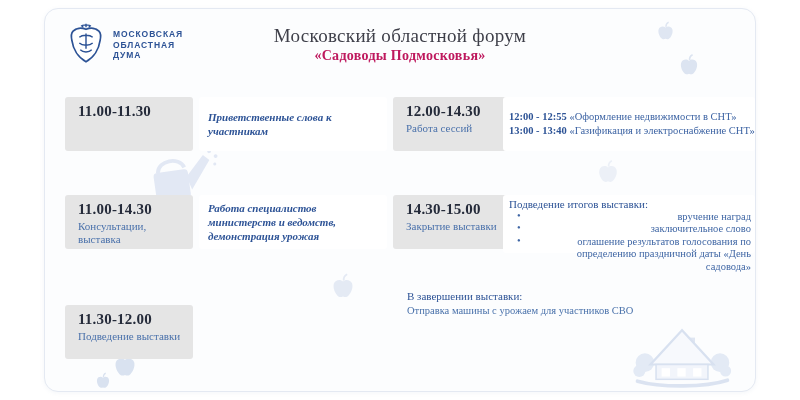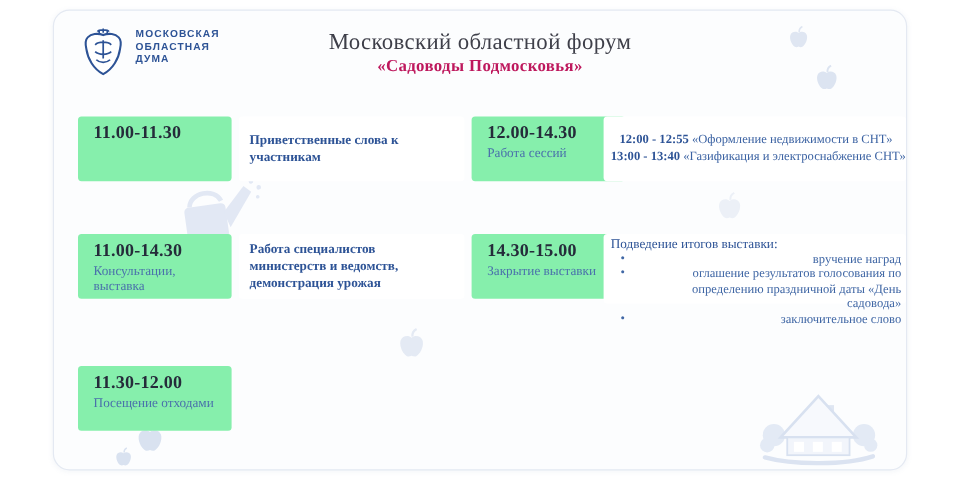--- a/index.html
+++ b/index.html
@@ -12,46 +12,46 @@
   }
   .card {
     position:absolute; left:44px; top:8px; width:712px; height:384px;
     background:#fcfdfe;
     border:1px solid #e4e9f2;
     border-radius:14px;
     box-shadow:0 1px 4px rgba(120,140,180,0.08);
     overflow:hidden;
   }
   
-  .logo { position:absolute; left:22px; top:14px; display:flex; align-items:flex-start; gap:8px; }
+  .logo { position:absolute; left:22px; top:14px; display:flex; align-items:center; gap:8px; }
   .logo-emblem { width:38px; height:44px; }
   .logo-text {
     font-family:"Liberation Sans", sans-serif;
     font-size:8.5px; font-weight:bold; letter-spacing:0.9px;
     line-height:10.5px; color:#2d5396; text-transform:uppercase;
   }
   .title-wrap { position:absolute; left:0; top:16px; width:100%; text-align:center; }
   .title-line1 { font-size:19px; color:#3e3f49; letter-spacing:0.3px; }
   .title-line2 { font-size:14px; font-weight:bold; color:#be185d; letter-spacing:0.3px; margin-top:1px; }
 
   
   .timebox {
     position:absolute; width:128px; height:54px;
-    background:#86efac; border-radius:3px;
+    background:#e5e5e5; border-radius:3px;
     padding:6px 10px 4px 13px;
   }
   .timebox .time { font-size:15px; font-weight:bold; color:#252b3a; letter-spacing:0.2px; }
   .timebox .tlabel { font-size:11px; color:#4a71ab; line-height:13px; margin-top:2px; }
   .whitebox {
     position:absolute; height:54px; background:#ffffff; border-radius:3px;
     display:flex; flex-direction:column; justify-content:center;
   }
   .descbox { width:188px; padding:4px 10px 4px 9px; }
-  .descbox .desc { font-size:11px; font-weight:bold; color:#2d5396; line-height:14px; }
-  .sessionsbox { width:252px; padding:4px 4px 4px 6px;text-align:center; }
+  .descbox .desc { font-size:11px; font-weight:bold; color:#2d5396; line-height:14px;font-style:italic; }
+  .sessionsbox { width:252px; padding:4px 4px 4px 6px; }
   .session { font-size:10.5px; line-height:14.5px; color:#3c63a3; white-space:nowrap; }
   .session b { color:#2d5396; }
   .outcomesbox { width:252px; height:58px; padding:3px 4px 3px 6px; justify-content:flex-start; }
   .heading { font-size:11px; font-weight:normal; color:#2d5396; line-height:13px; }
   .bullets { list-style:none; }
   .bullets li {
     position:relative; font-size:10.5px; line-height:12.4px;
     color:#4067a5; padding-left:21px;text-align:right;
   }
   .bullets li::before { content:"•"; position:absolute; left:8px; top:-1px; color:#4067a5; }
@@ -162,23 +162,27 @@
     <div class="desc">Работа специалистов министерств и ведомств, демонстрация урожая</div>
   </div>
   <div class="timebox r2 c-rtime">
     <div class="time">14.30-15.00</div>
     <div class="tlabel">Закрытие выставки</div>
   </div>
   <div class="whitebox outcomesbox r2 c-rdesc">
     <div class="heading">Подведение итогов выставки:</div>
     <ul class="bullets">
       <li>вручение наград</li>
+      <li>заключительное слово</li>
       <li>оглашение результатов голосования по определению праздничной даты «День садовода»</li>
-      <li>заключительное слово</li>
     </ul>
   </div>
 
   <div class="timebox r3 c-ltime">
     <div class="time">11.30-12.00</div>
-    <div class="tlabel">Посещение отходами</div>
+    <div class="tlabel">Подведение выставки</div>
+  </div>
+  <div class="closing" style="left:362px;top:281px;width:330px;">
+    <div class="heading">В завершении выставки:</div>
+    <div class="note">Отправка машины с урожаем для участников СВО</div>
   </div>
 
 </div>
 
 </body></html>

